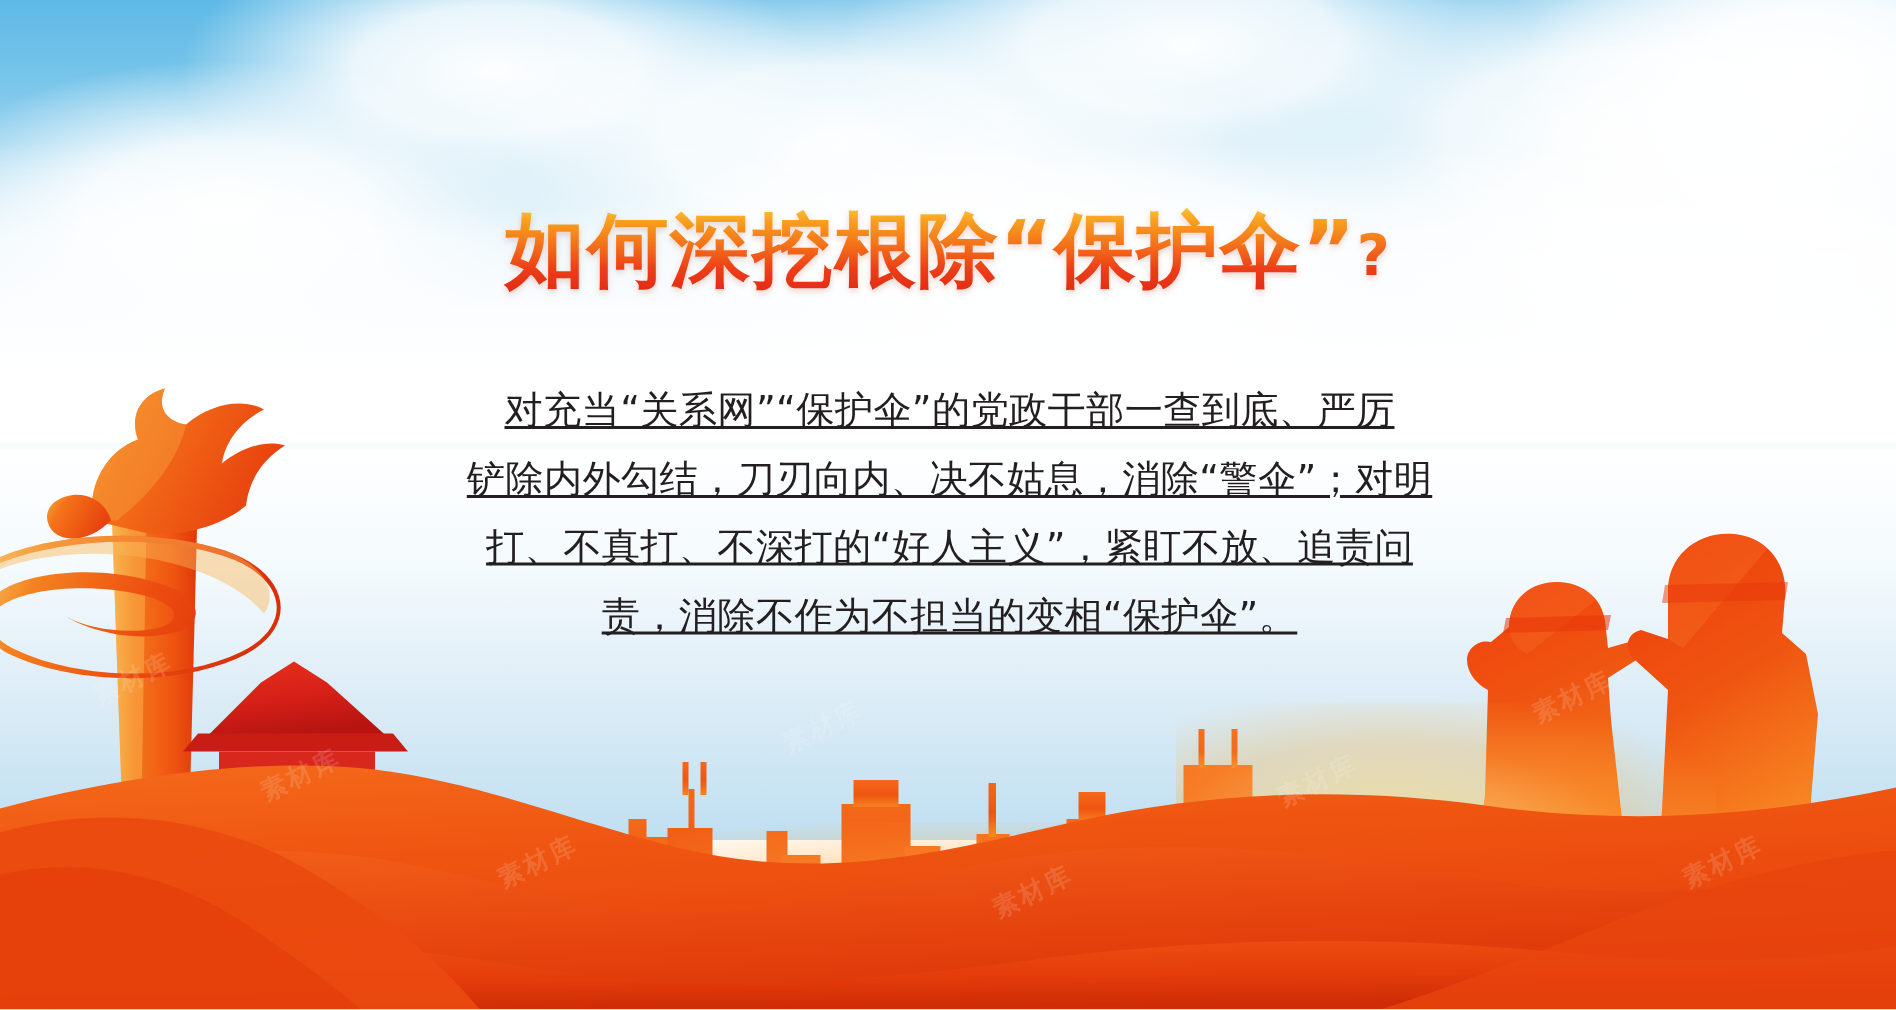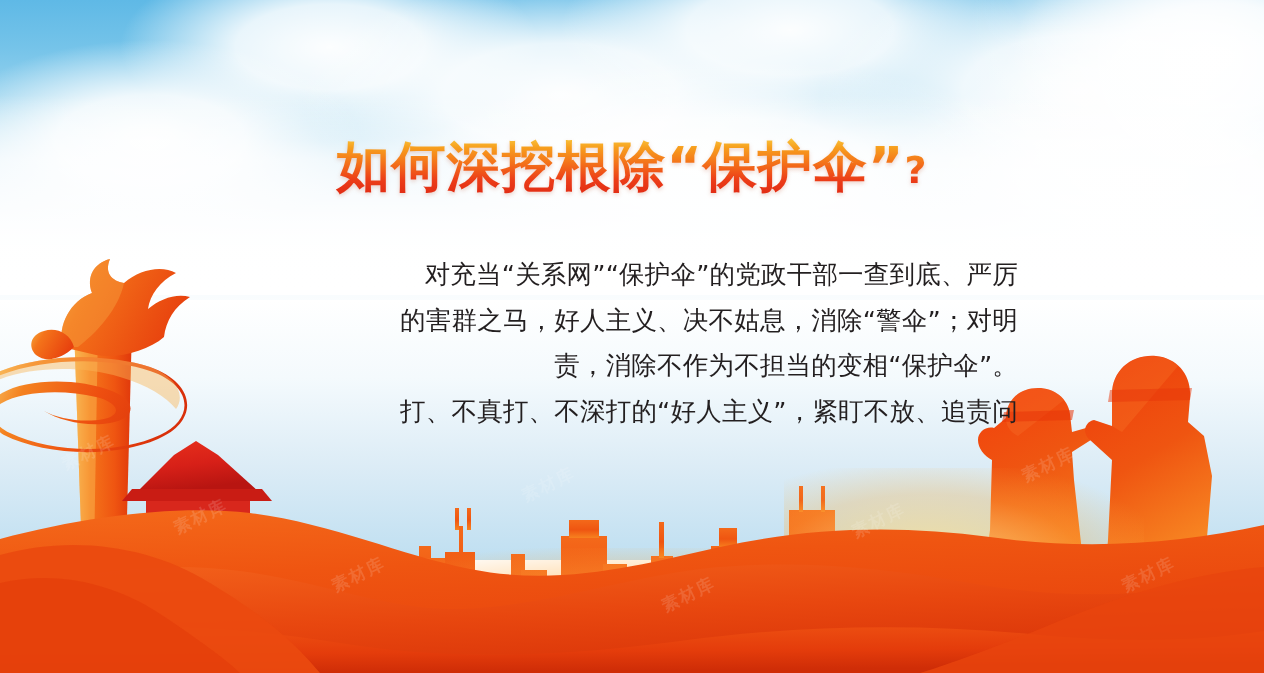--- a/index.html
+++ b/index.html
@@ -119,22 +119,23 @@
     position:absolute;
     left:248px; top:252px; width:770px;
     z-index:6;
   }
   .body-text p {
     font-family:"DejaVu Sans","Liberation Sans",sans-serif;
     font-size:25.5px;
     line-height:45.5px;
     color:#231f20;
     letter-spacing:0.2px;
-    text-align:right;
+    text-align:center;
     white-space:nowrap;
+    text-decoration:underline;
   }
 </style>
 </head>
 <body>
 
 <div id="slide">
 
   <div class="sky">
     <div class="cloud cl-a"></div>
     <div class="cloud cl-b"></div>
@@ -385,18 +386,18 @@
     <span class="wm" style="left:1020px;top:40px;">素材库</span>
     <span class="wm" style="left:1120px;top:150px;">素材库</span>
   </div>
 
   <div class="title-wrap">
     <span class="title"><span>如何深挖根除“保护伞”</span><span class="qm">?</span></span>
   </div>
 
   <div class="body-text">
     <p>对充当“关系网”“保护伞”的党政干部一查到底、严厉</p>
-    <p>的害群之马，好人主义、决不姑息，消除“警伞”；对明</p>
+    <p>铲除内外勾结，刀刃向内、决不姑息，消除“警伞”；对明</p>
+    <p>打、不真打、不深打的“好人主义”，紧盯不放、追责问</p>
     <p>责，消除不作为不担当的变相“保护伞”。</p>
-    <p>打、不真打、不深打的“好人主义”，紧盯不放、追责问</p>
   </div>
 
 </div>
 
 </body></html>

